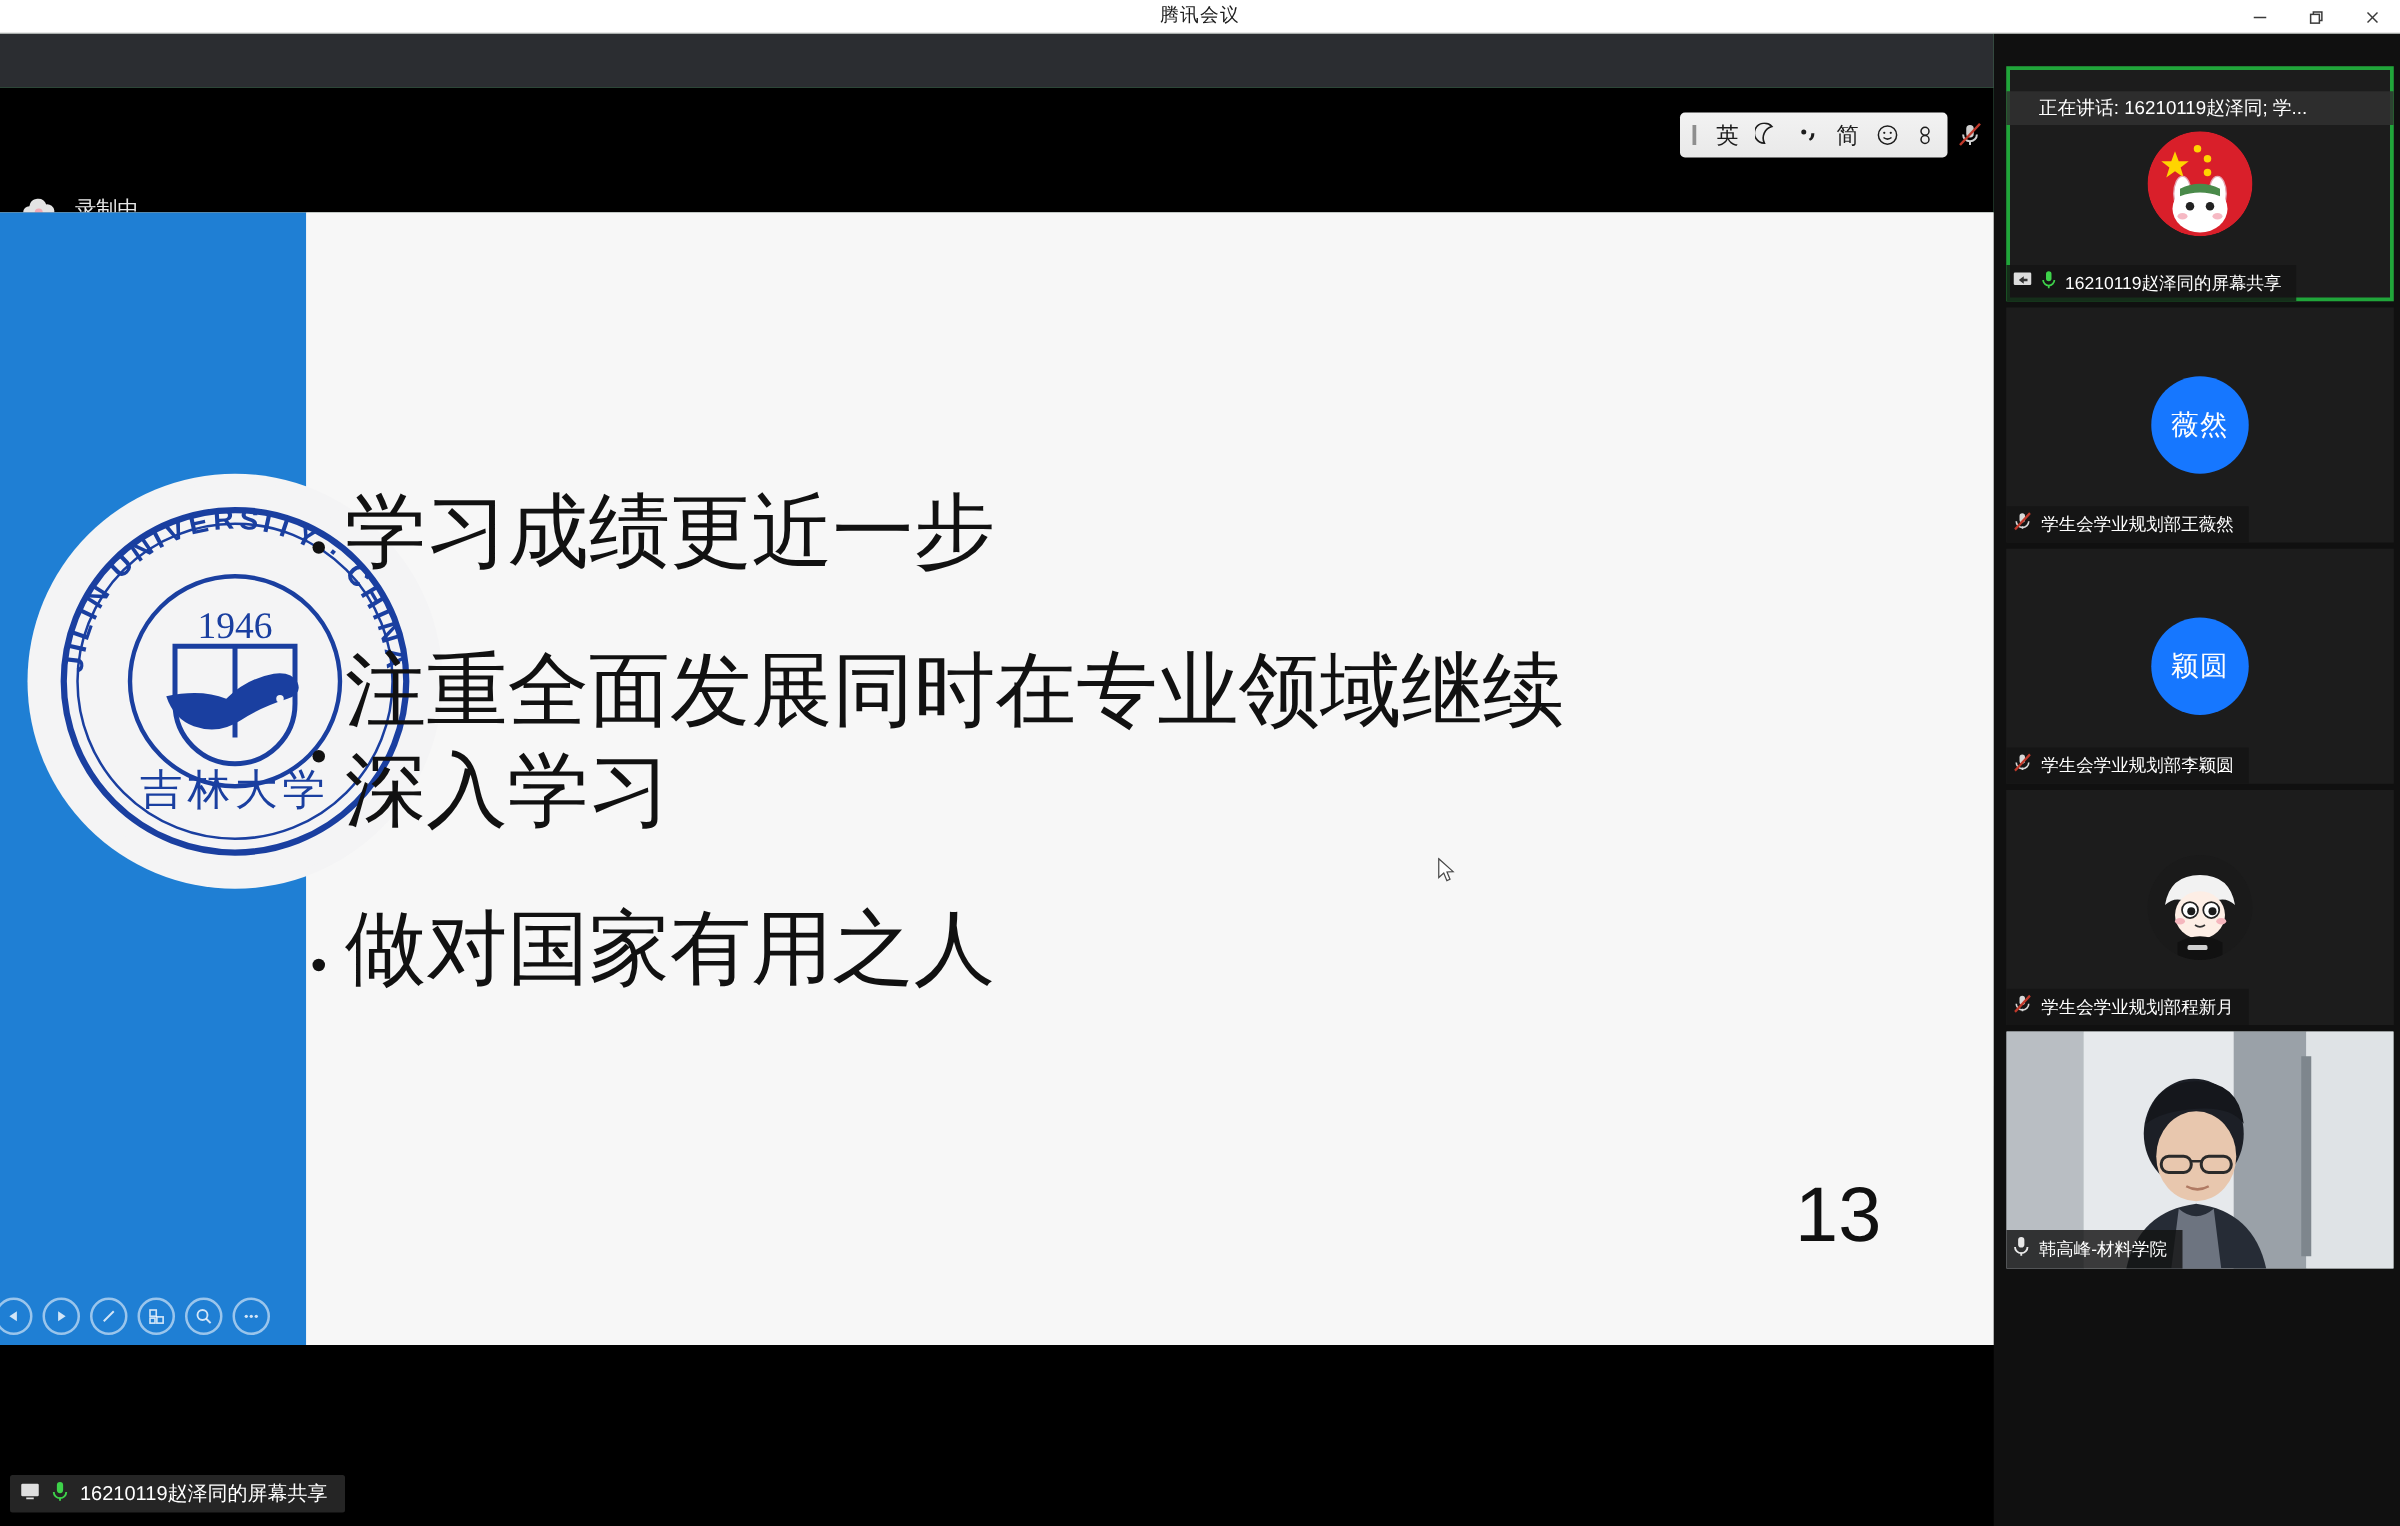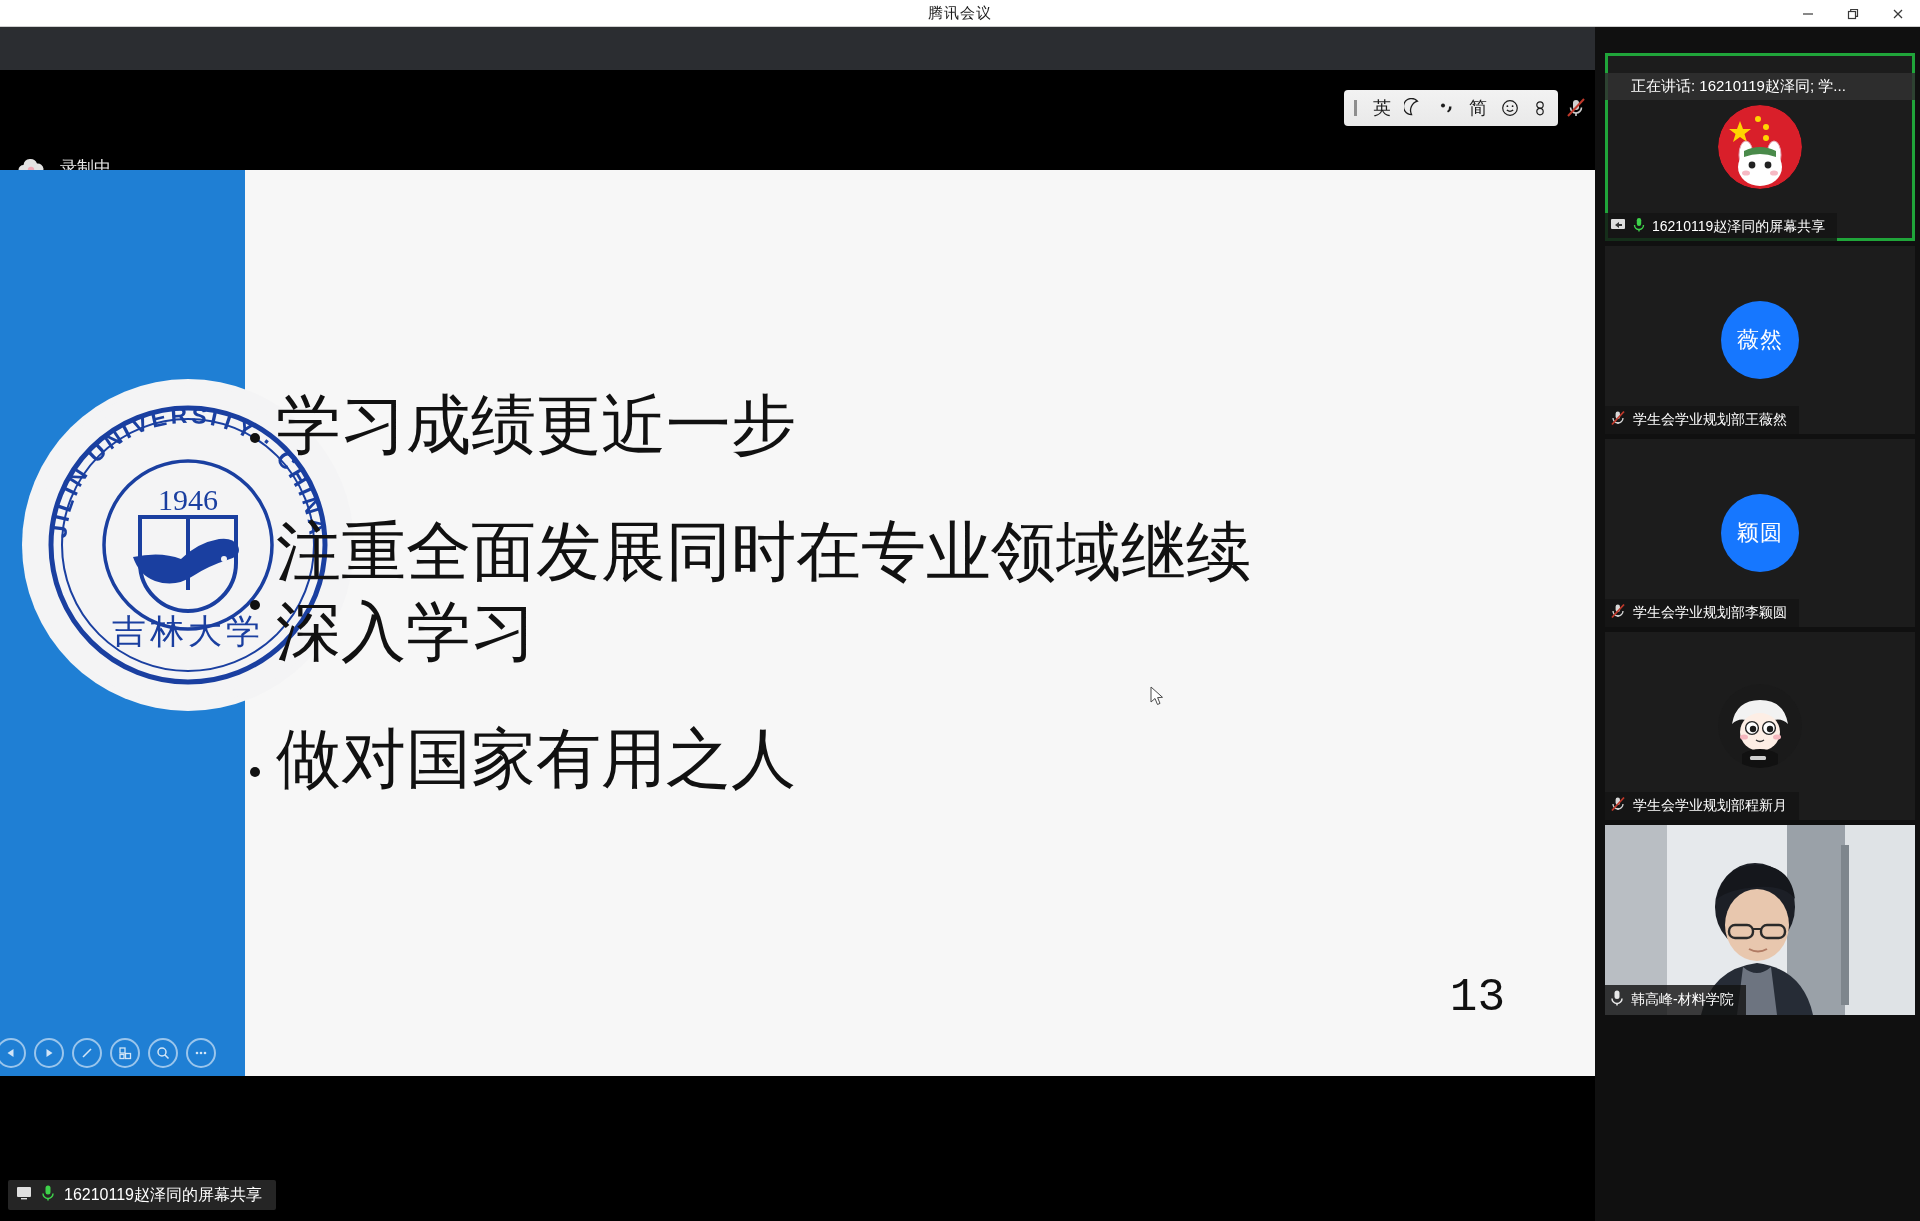--- a/index.html
+++ b/index.html
@@ -100,23 +100,23 @@
     display: flex; align-items: center; gap: 16px;
     color: #111; font-size: 65px; line-height: 1.22;
     margin-bottom: 48px;
     font-family: "Liberation Sans", "DejaVu Sans", sans-serif;
   }
   .bullet .dot {
     flex: none; width: 10px; height: 10px; border-radius: 50%;
     background: #111; margin-top: 26px;
   }
   .slide-num {
-    position: absolute; right: 90px; bottom: 52px;
-    font-family: Liberation Mono, monospace;
-    font-size: 46px; color: #111;
+    position: absolute; right: 90px; bottom: 68px;
+    font-family: Liberation Sans, sans-serif;
+    font-size: 62px; color: #111;
   }
 
   
   .ppt-ctrls {
     position: absolute; left: 0; bottom: 8px;
     display: flex; align-items: center; gap: 8px; padding-left: 0;
   }
   .ppt-btn {
     width: 30px; height: 30px; border-radius: 50%;
     border: 2px solid rgba(255,255,255,.55);

